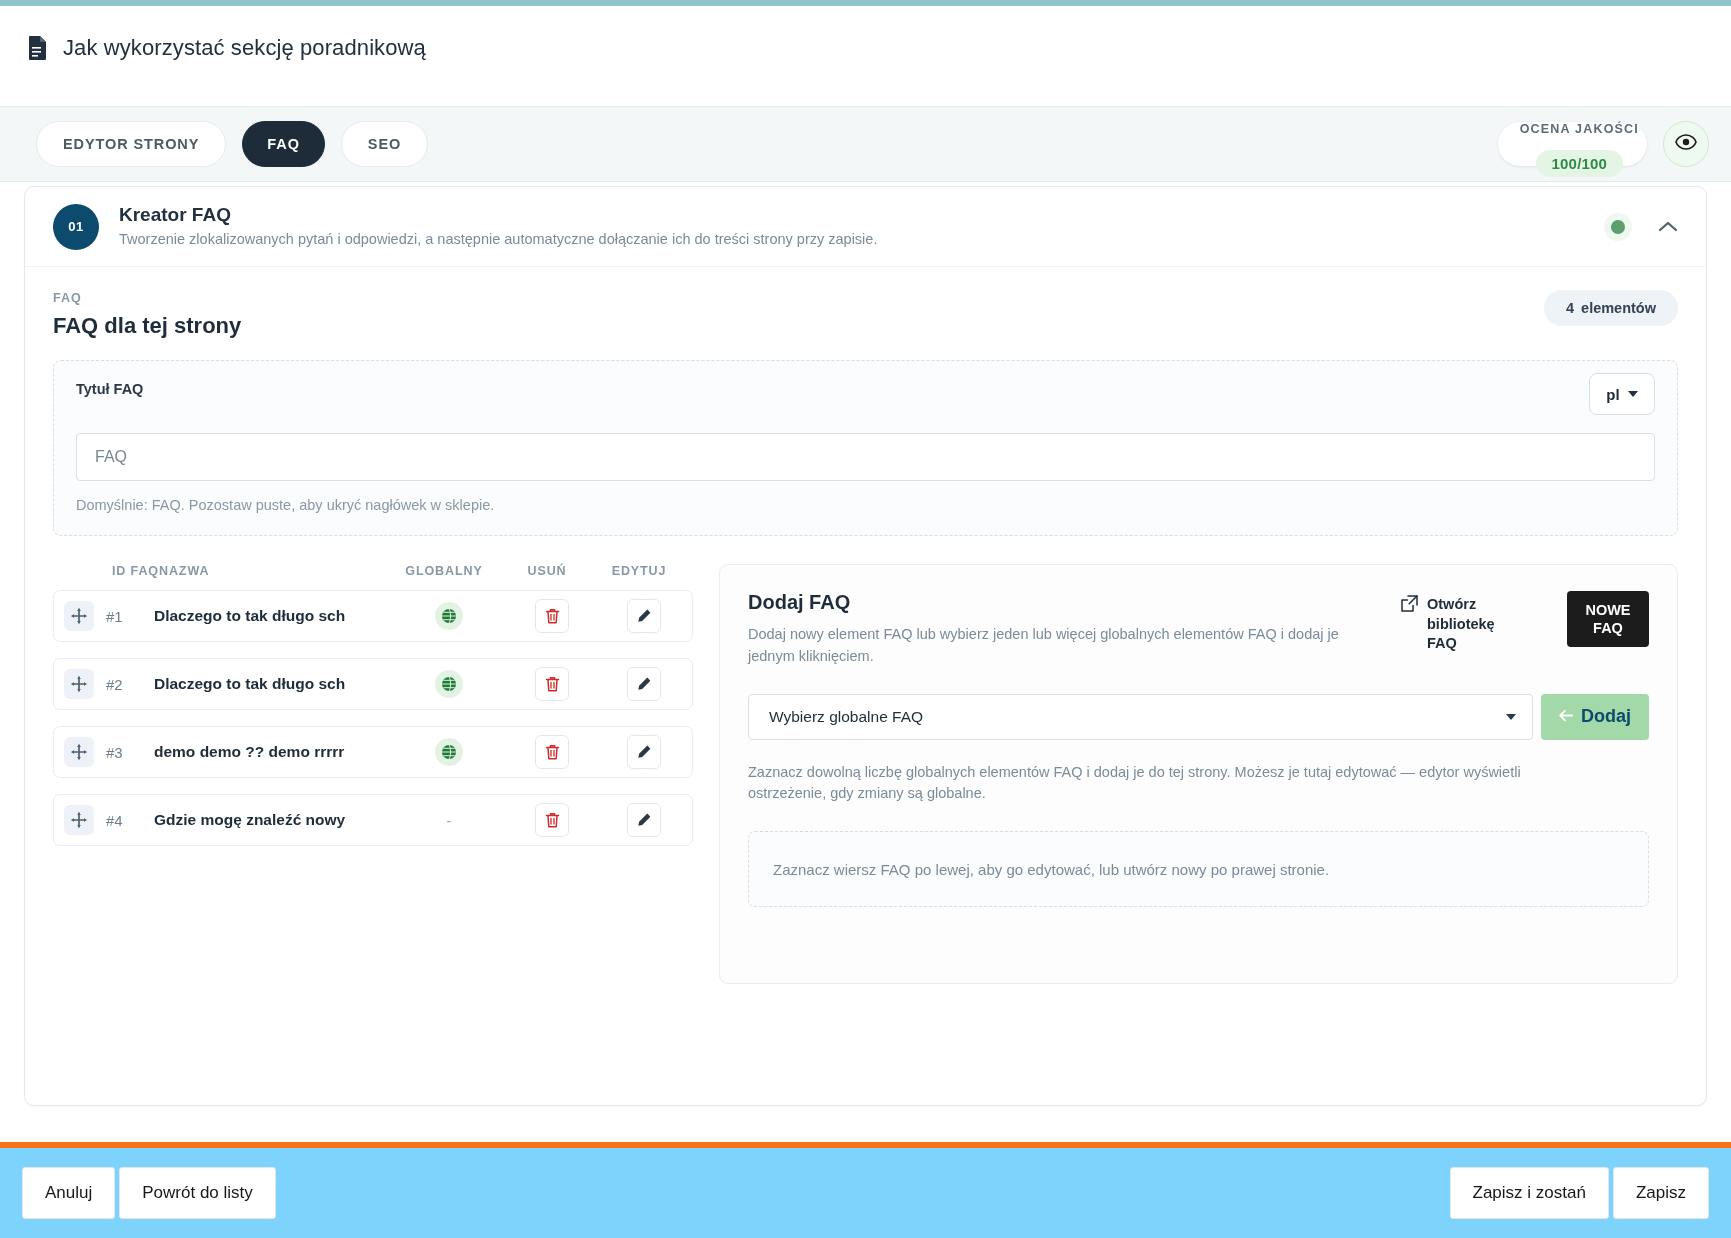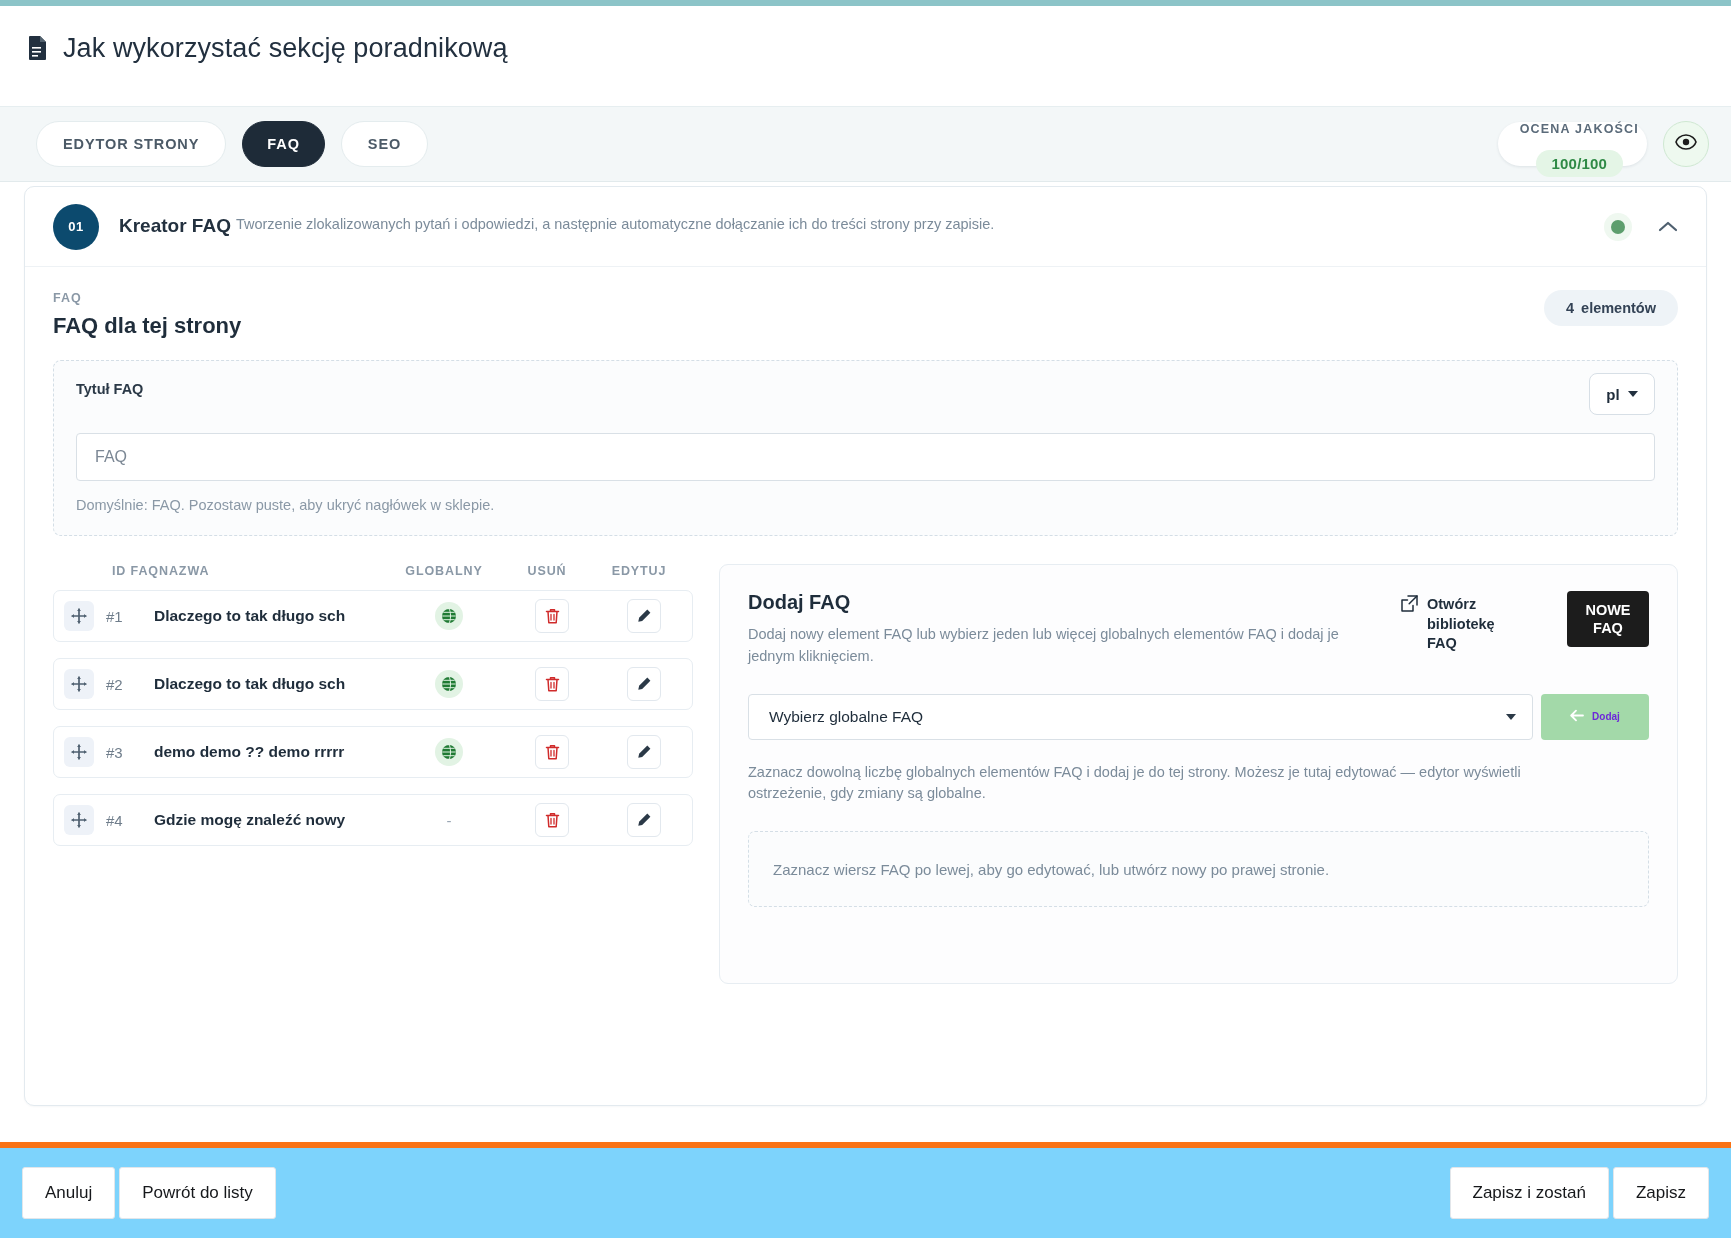--- a/index.html
+++ b/index.html
@@ -27,21 +27,21 @@
     background: #fff;
     display: flex; align-items: center;
     padding-left: 27px;
   }
   .doc-icon {
     width: 22px; height: 26px; margin-right: 14px;
     position: relative; flex: none;
   }
   .doc-icon svg { display:block; }
   .page-title {
-    font-size: 27px; color: #22303f; font-weight: 400;
+    font-size: 22px; color: #22303f; font-weight: 400;
     letter-spacing: .1px; line-height: 1;
   }
 
   
   .tabbar {
     position: absolute; top: 106px; left: 0;
     width: 1731px; height: 76px;
     background: #f3f7f8;
     border-top: 1px solid #e6eef0;
     border-bottom: 1px solid #e2eaec;
@@ -101,21 +101,21 @@
     padding: 0 24px 0 28px;
     border-bottom: 1px solid #eef2f5;
   }
   .step-badge {
     width: 46px; height: 46px; border-radius: 50%;
     background: #0c4a6e; color: #fff;
     display: flex; align-items: center; justify-content: center;
     font-size: 13px; font-weight: 700; letter-spacing: .5px;
     flex: none; margin-right: 20px;
   }
-  .card-head-text { display: flex; gap: 5px; }
+  .card-head-text { display: flex; flex-direction: column; gap: 5px; }
   .card-head-title {
     font-size: 19px; font-weight: 700; color: #23313f; line-height: 1.1;
   }
   .card-head-sub {
     font-size: 14.5px; color: #7b8b9a; line-height: 1.15;
   }
   .card-head-right {
     margin-left: auto; display: flex; align-items: center; gap: 22px;
   }
   .status-dot-wrap {
@@ -273,23 +273,23 @@
     display: flex; align-items: center; padding: 0 16px 0 20px;
     font-size: 15.5px; color: #1f2d3b; cursor: pointer;
   }
   .select-caret {
     margin-left: auto; width: 0; height: 0;
     border-left: 5px solid transparent; border-right: 5px solid transparent;
     border-top: 6px solid #2b3947;
   }
   .add-btn {
     width: 108px; height: 46px; margin-left: 8px;
-    background: #a3d9a9; color: #6d28d9; border: none; border-radius: 4px;
+    background: #a3d9a9; color: #0c4a6e; border: none; border-radius: 4px;
     display: flex; align-items: center; justify-content: center; gap: 8px;
-    font-size: 10px; font-weight: 600; cursor: pointer;
+    font-size: 18px; font-weight: 600; cursor: pointer;
     font-family: "Liberation Sans", sans-serif;
   }
   .help-text {
     margin-top: 22px; font-size: 14.5px; color: #7b8b9a; line-height: 1.5;
     max-width: 800px;
   }
   .empty-box {
     margin-top: 26px;
     border: 1px dashed #d4dee6; border-radius: 7px;
     background: #fbfcfd;

